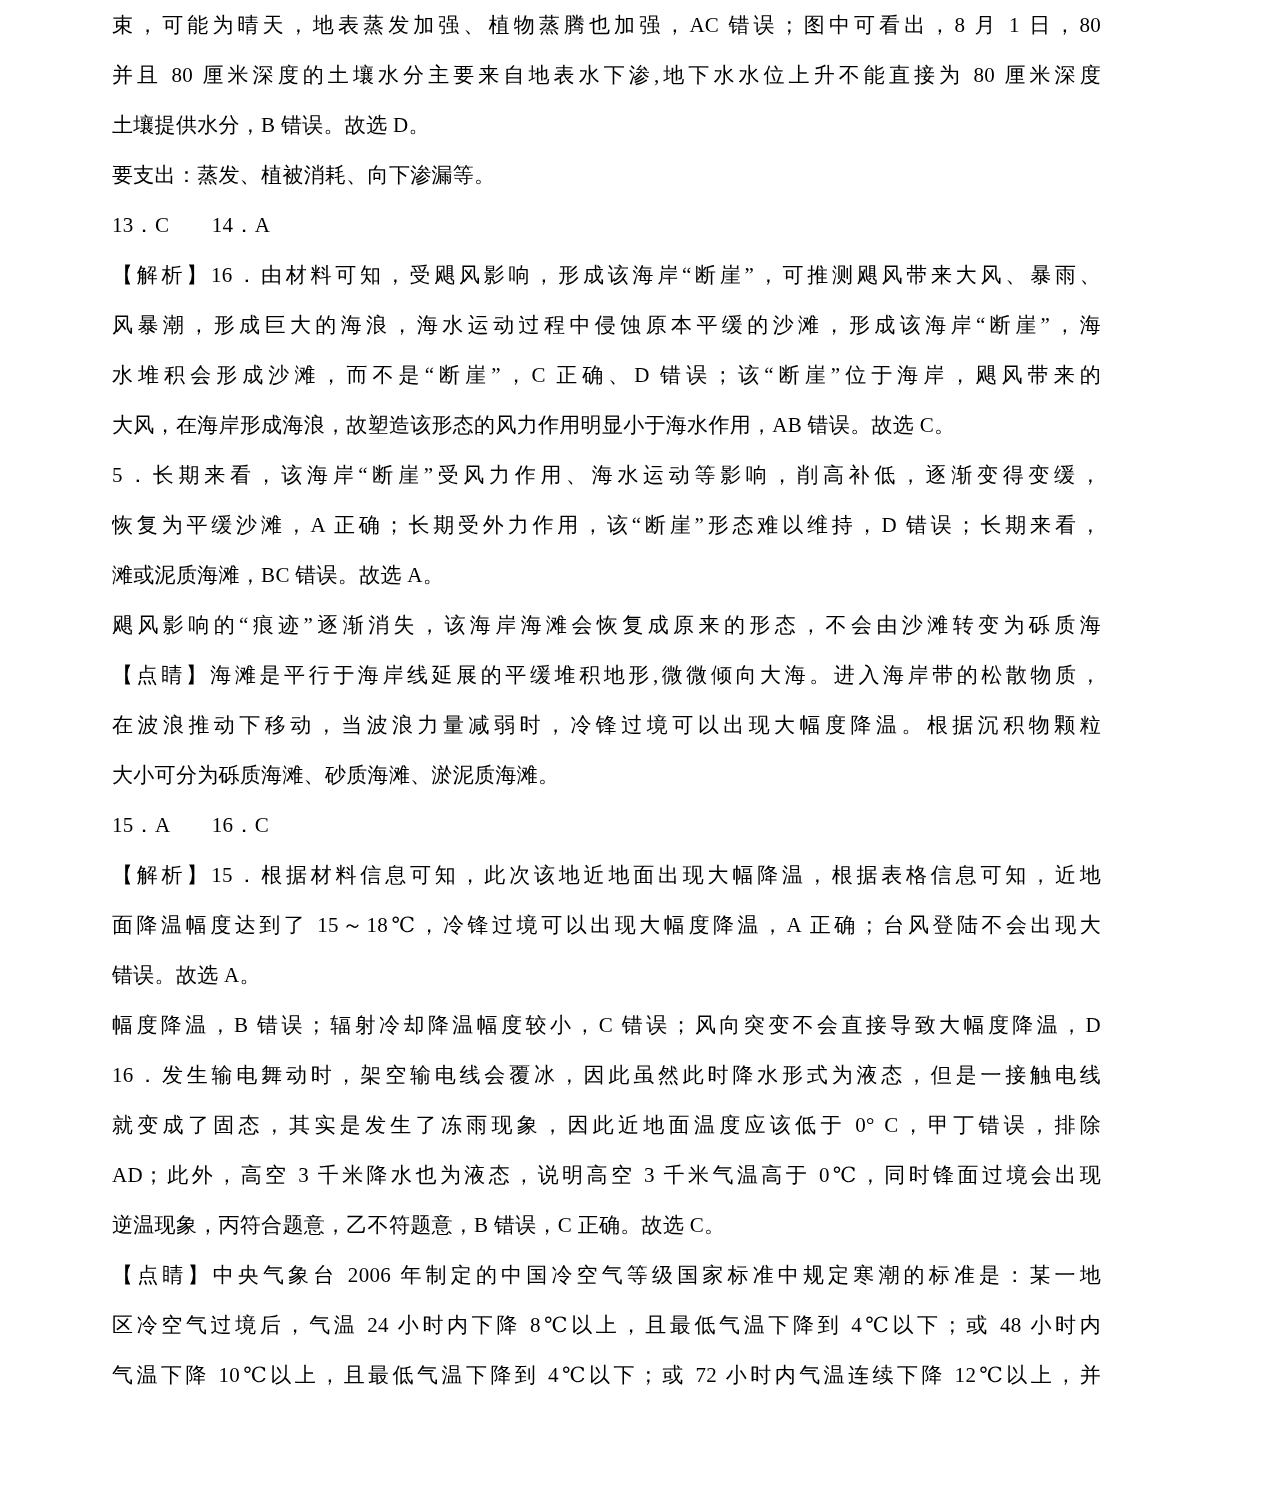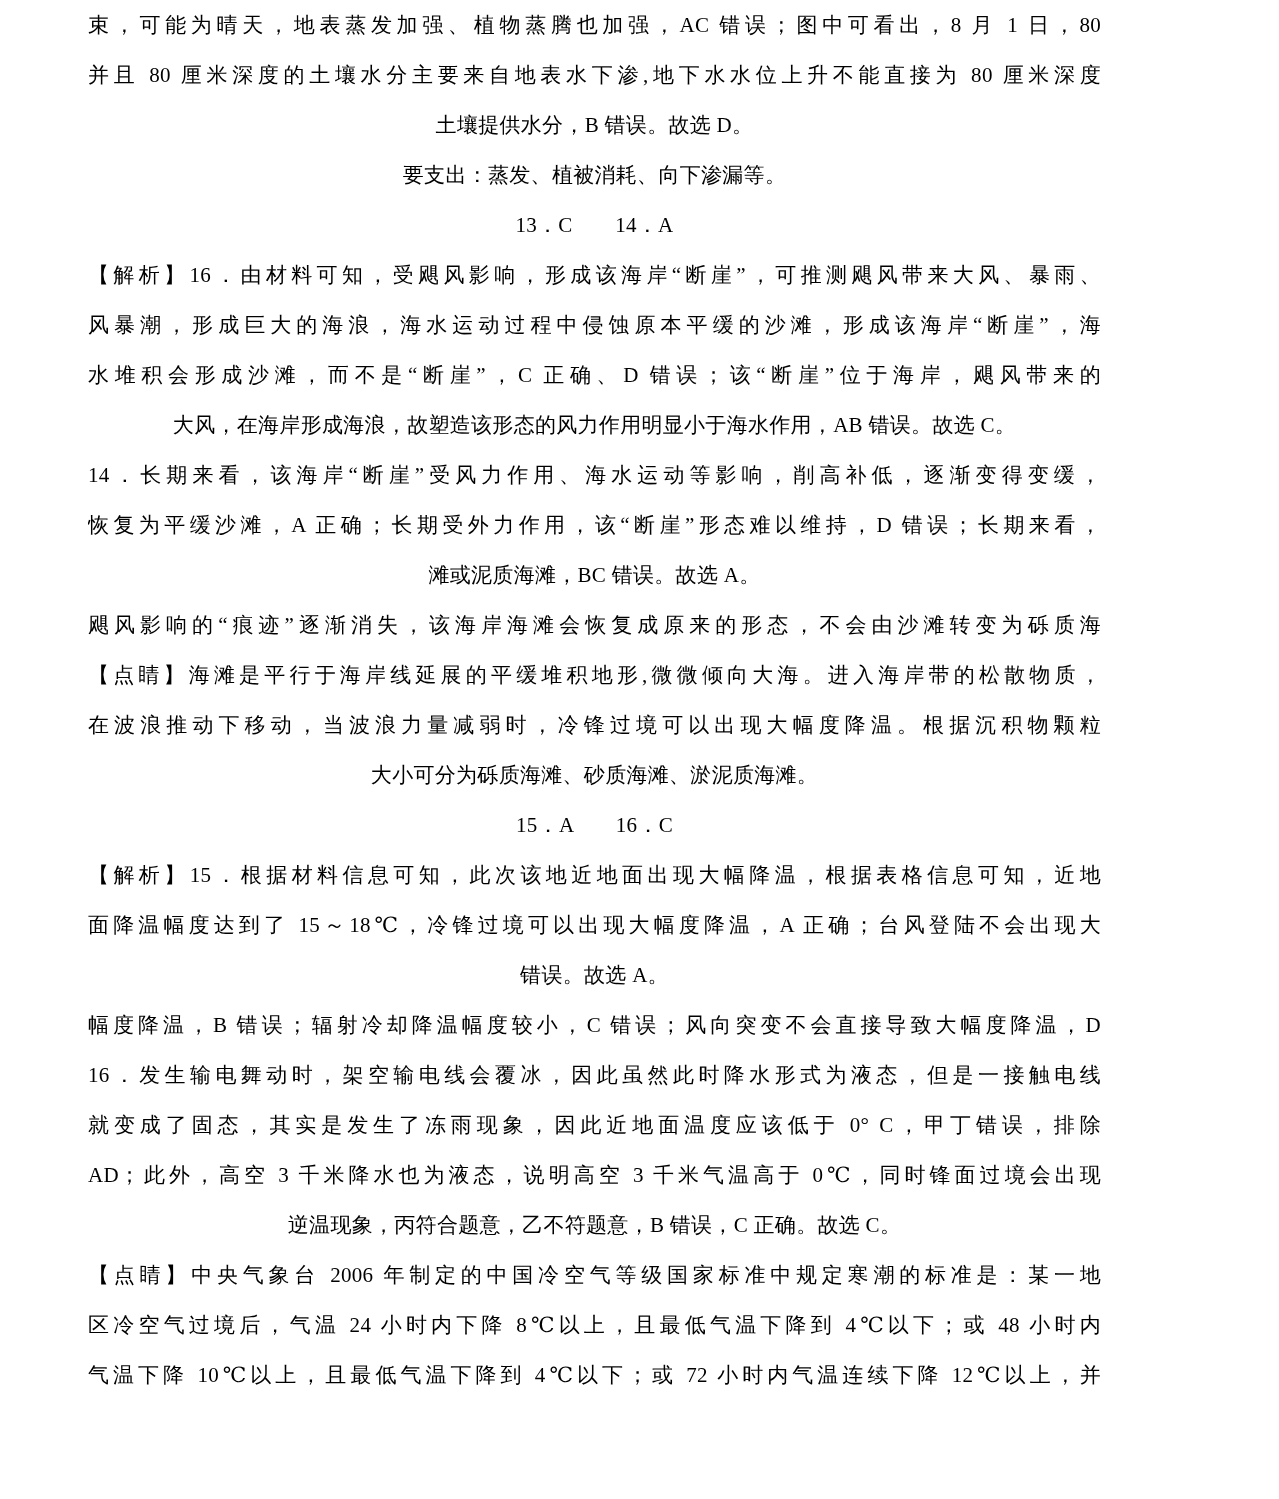--- a/index.html
+++ b/index.html
@@ -11,36 +11,36 @@
     width: 1279px;
     height: 1499px;
     overflow: hidden;
     color: #000000;
     font-family: "Liberation Serif", "DejaVu Serif", serif;
   }
   .page {
     box-sizing: border-box;
     width: 1279px;
     height: 1499px;
-    padding-left: 88px;
+    padding-left: 112px;
     padding-right: 178px;
     border-radius: 15px;
   }
   .para {
     margin: 0;
     padding: 0;
   }
   .line {
     height: 50px;
     line-height: 50px;
     font-size: 21px;
     letter-spacing: 0.3px;
     white-space: nowrap;
     overflow: hidden;
-    text-align: center;
+    text-align: left;
   }
   
   .line.j {
     white-space: normal;
     text-align: justify;
     text-align-last: justify;
     text-justify: inter-character;
   }
 </style>
 </head>
@@ -63,21 +63,21 @@
   </section>
 
   <section class="para">
     <div class="line j">【解析】16．由材料可知，受飓风影响，形成该海岸“断崖”，可推测飓风带来大风、暴雨、</div>
     <div class="line j">风暴潮，形成巨大的海浪，海水运动过程中侵蚀原本平缓的沙滩，形成该海岸“断崖”，海</div>
     <div class="line j">水堆积会形成沙滩，而不是“断崖”，C 正确、D 错误；该“断崖”位于海岸，飓风带来的</div>
     <div class="line">大风，在海岸形成海浪，故塑造该形态的风力作用明显小于海水作用，AB 错误。故选 C。</div>
   </section>
 
   <section class="para">
-    <div class="line j">14．长期来看，该海岸“断崖”受风力作用、海水运动等影响，削高补低，逐渐变得变缓，</div>
+    <div class="line j">5．长期来看，该海岸“断崖”受风力作用、海水运动等影响，削高补低，逐渐变得变缓，</div>
     <div class="line j">恢复为平缓沙滩，A 正确；长期受外力作用，该“断崖”形态难以维持，D 错误；长期来看，</div>
     <div class="line">滩或泥质海滩，BC 错误。故选 A。</div>
     <div class="line j">飓风影响的“痕迹”逐渐消失，该海岸海滩会恢复成原来的形态，不会由沙滩转变为砾质海</div>
   </section>
 
   <section class="para">
     <div class="line j">【点睛】海滩是平行于海岸线延展的平缓堆积地形,微微倾向大海。进入海岸带的松散物质，</div>
     <div class="line j">在波浪推动下移动，当波浪力量减弱时，冷锋过境可以出现大幅度降温。根据沉积物颗粒</div>
     <div class="line">大小可分为砾质海滩、砂质海滩、淤泥质海滩。</div>
   </section>

